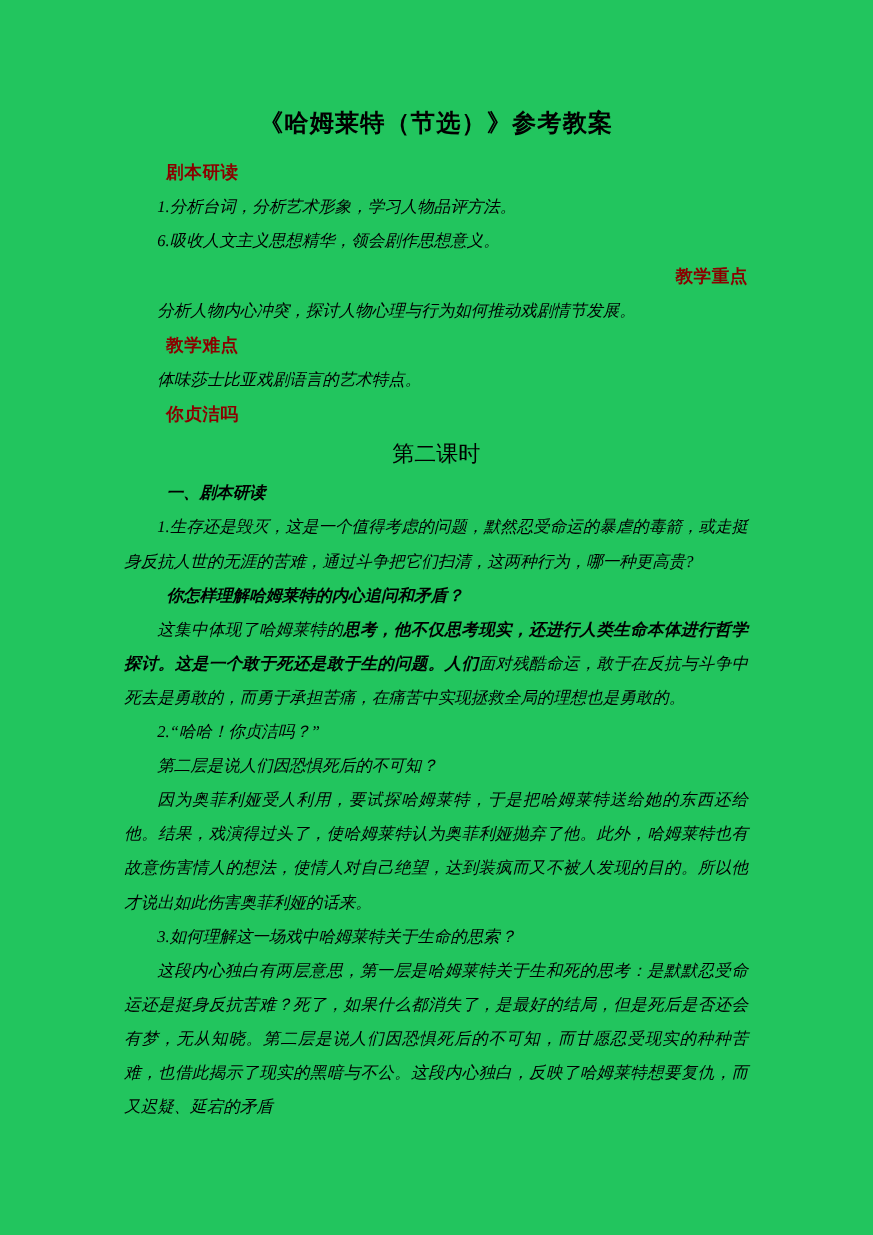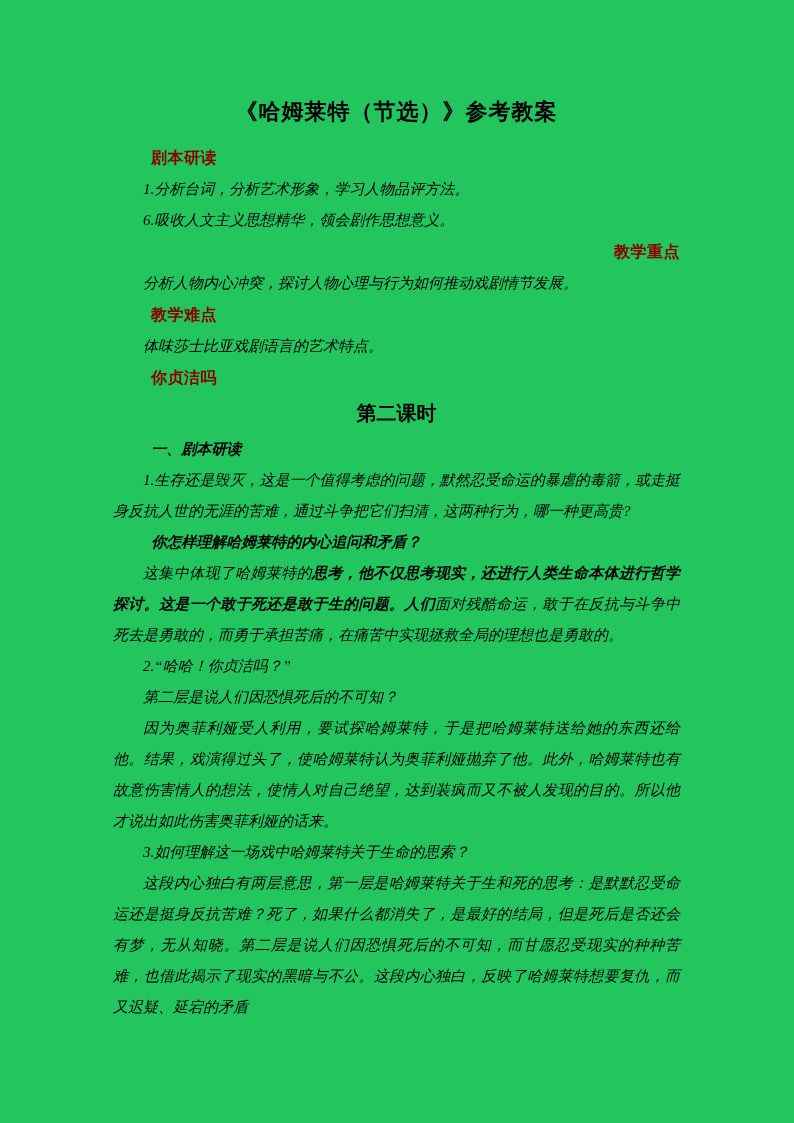--- a/index.html
+++ b/index.html
@@ -50,21 +50,21 @@
   }
   .para .run-b {
     font-weight: 700;
   }
   .para.lead-bold {
     font-weight: 700;
     text-indent: 2.55em;
   }
   .subtitle {
     font-size: 20px;
-    font-weight: 700;
+    font-weight: 400;
     line-height: 34px;
     text-align: center;
     margin: 2px 0 4px 0;
     color: #000000;
   }
 </style>
 </head>
 <body>
 
 <div class="page">

